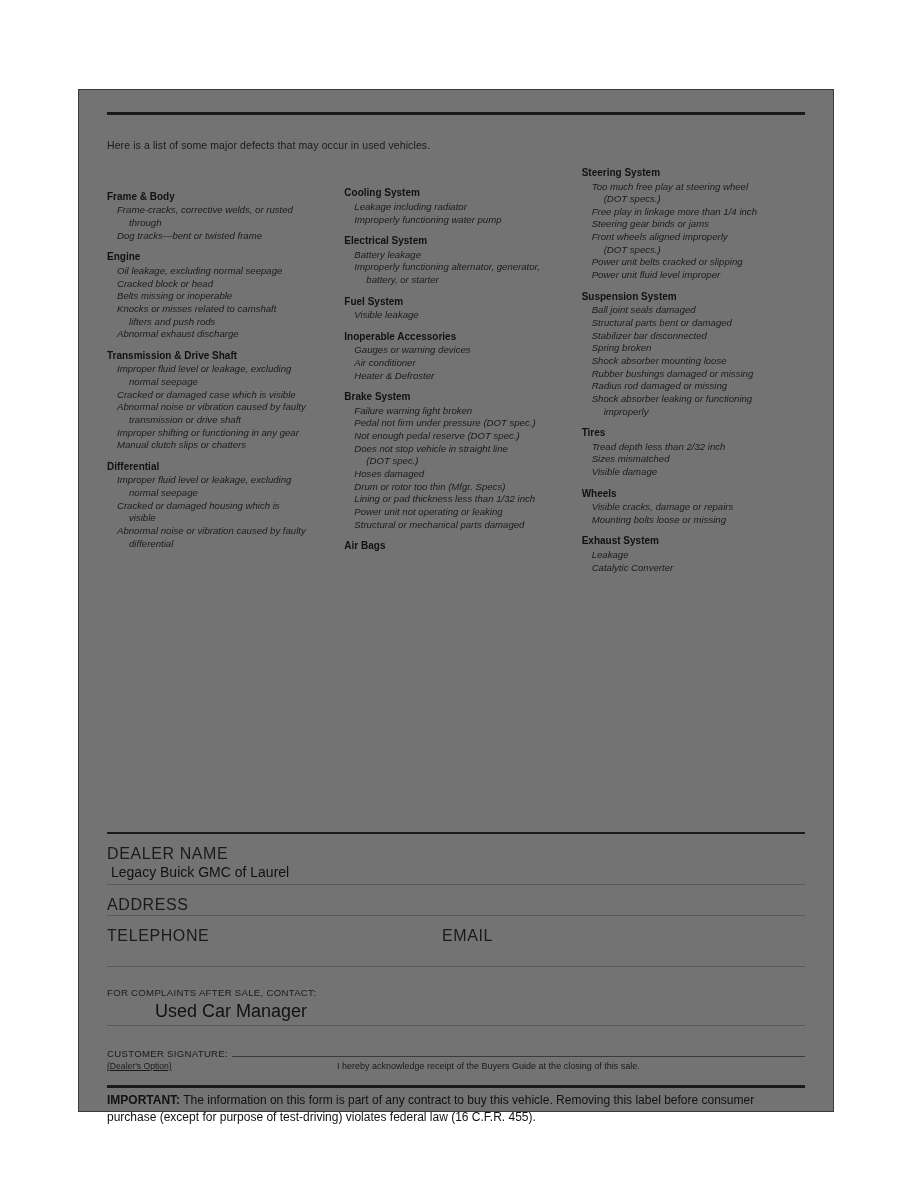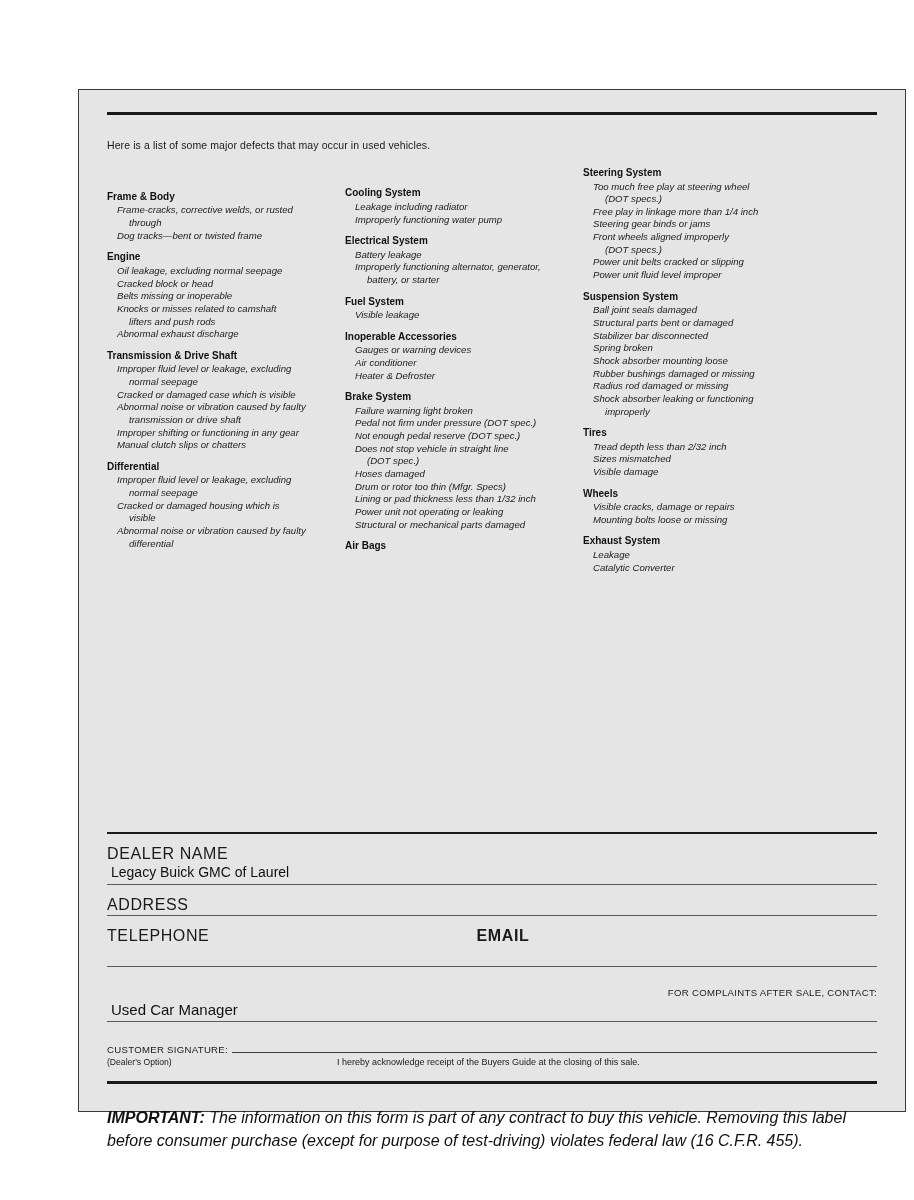--- a/index.html
+++ b/index.html
@@ -10,24 +10,24 @@
   body {
     width: 914px;
     height: 1200px;
     font-family: "Liberation Sans", sans-serif;
     color: #000000;
   }
   .page {
     position: absolute;
     left: 78px;
     top: 89px;
-    width: 828px;
+    width: 756px;
     height: 1023px;
     border: 1px solid #3a3a3a;
-    background: #e5e5e5;
+    background: #737373;
     box-sizing: border-box;
   }
   .inner {
     position: absolute;
     left: 28px;
     top: 22px;
     right: 28px;
     bottom: 12px;
   }
   .rule-top {
@@ -102,35 +102,35 @@
   .field-line {
     border-bottom: 1px solid #5a5a5a;
     width: 100%;
     height: 0;
   }
   .two-up {
     display: flex;
     width: 100%;
   }
   .two-up .left { width: 48%; }
-  .two-up .right { width: 52%; font-weight: bold; }
+  .two-up .right { width: 52%; }
   .gap-sm { height: 10px; }
   .contact-label {
     font-size: 9.6px;
     color: #1a1a1a;
     letter-spacing: 0.3px;
     margin-top: 2px;
-    text-align: right;
   }
   .contact-value {
-    font-size: 15px;
+    font-size: 18px;
     color: #111111;
     padding-left: 4px;
     padding-top: 3px;
     padding-bottom: 3px;
+    margin-left: 44px;
   }
   .sig-row {
     display: flex;
     align-items: center;
     margin-top: 22px;
   }
   .sig-label {
     font-size: 9.6px;
     color: #1a1a1a;
     letter-spacing: 0.3px;
@@ -143,36 +143,36 @@
     height: 7px;
   }
   .sig-sub-row {
     display: flex;
     margin-top: 2px;
   }
   .sig-sub {
     font-size: 8.6px;
     color: #1a1a1a;
     width: 230px;
+    text-decoration: underline;
   }
   .ack {
     font-size: 9px;
     color: #1a1a1a;
   }
   .rule-bot {
     border-top: 3px solid #1a1a1a;
     width: 100%;
     margin-top: 14px;
   }
   .important {
-    font-size: 16px;
+    font-size: 12px;
     color: #111111;
     line-height: 1.45;
-    margin-top: 22px;
-    font-style: italic;
+    margin-top: 4px;
   }
   .important b { font-weight: bold; }
 </style>
 </head>
 <body>
 
 <div class="page">
   <div class="inner">
 
     <div class="rule-top"></div>

